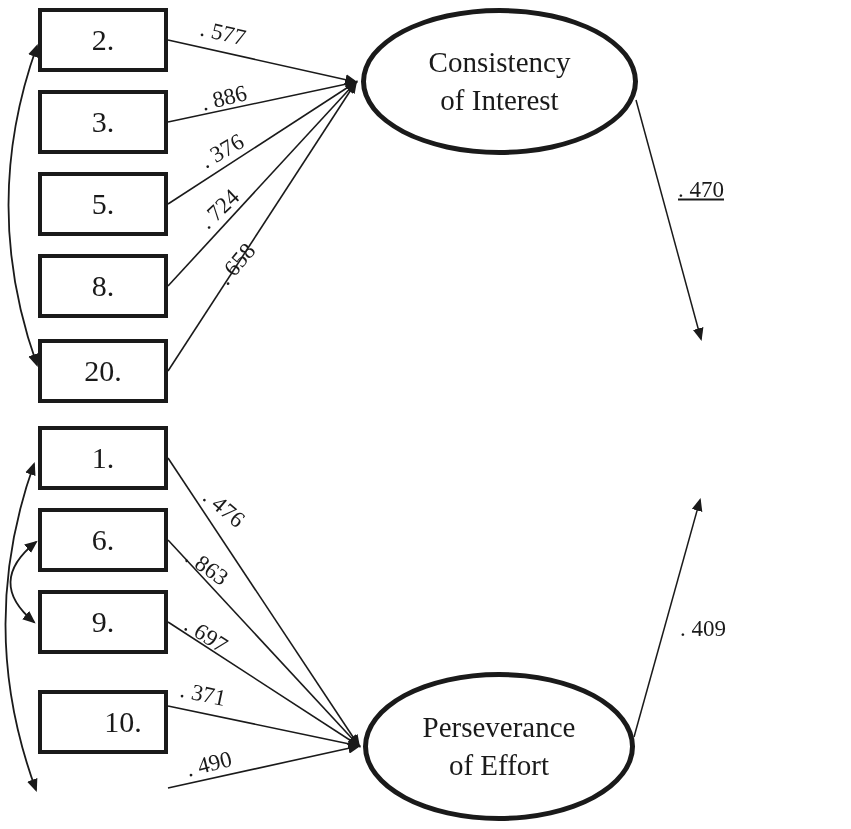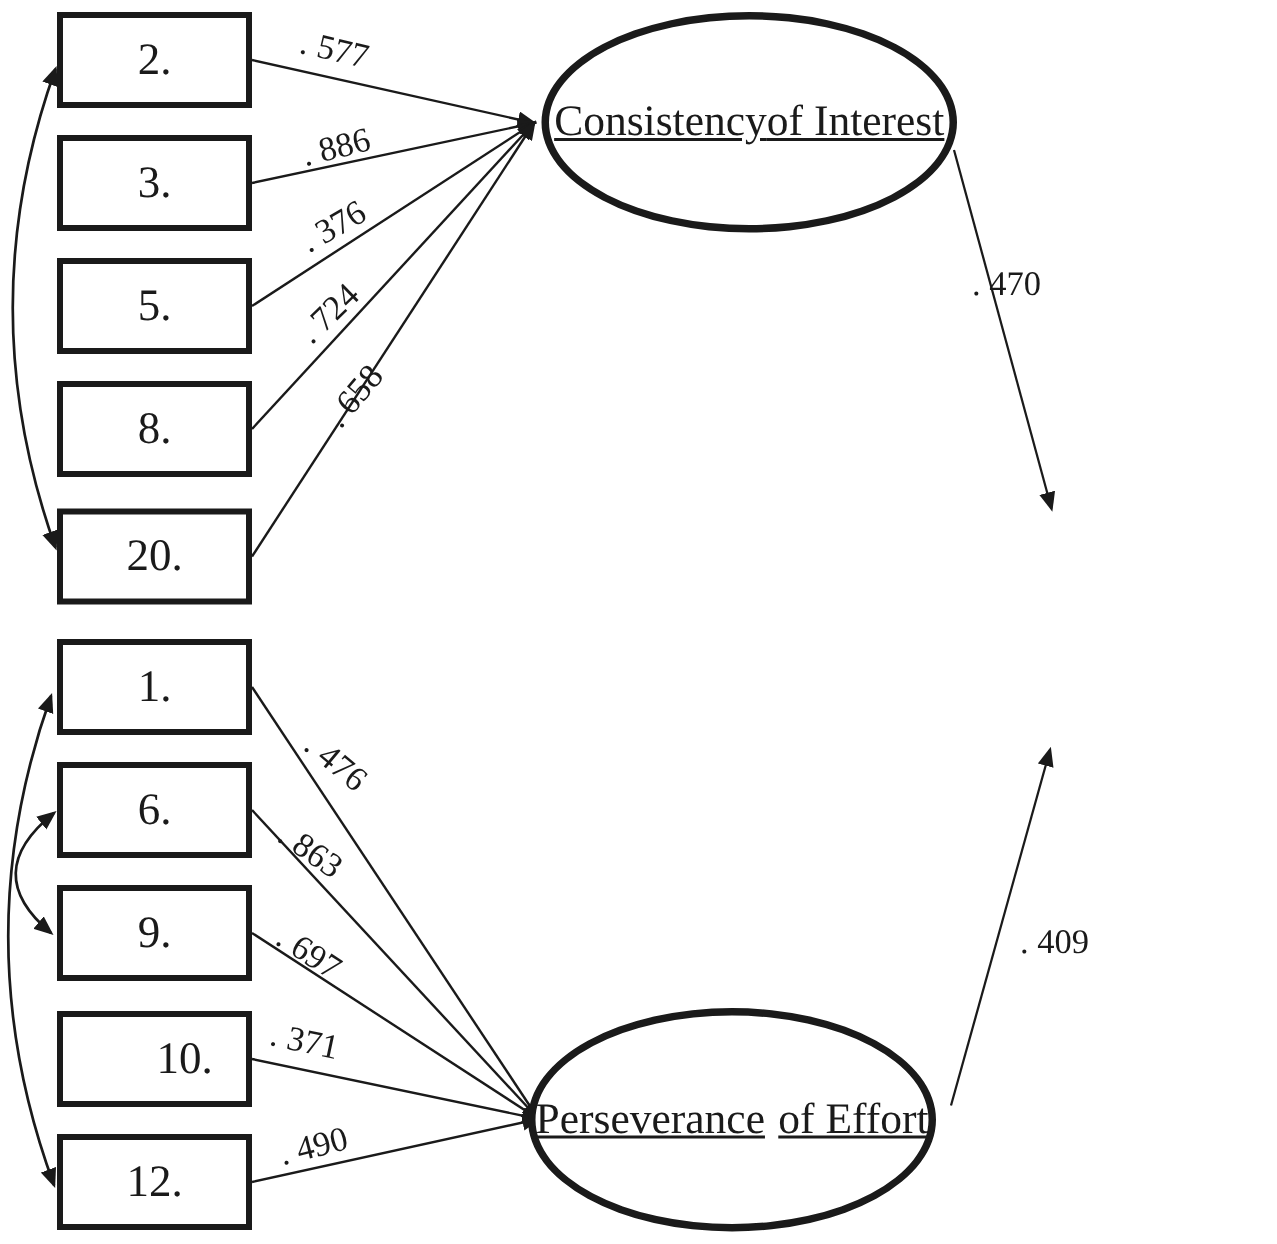--- a/index.html
+++ b/index.html
@@ -39,41 +39,40 @@
     font-size: 30px;
     line-height: 1;
   }
   .ellipse {
     position: absolute;
     box-sizing: border-box;
     border: 5px solid #1a1a1a;
     border-radius: 50%;
     background: #ffffff;
     display: flex;
-    flex-direction: row;
+    flex-direction: column;
     align-items: center;
     justify-content: center;
     z-index: 2;
     text-align: center;
-    text-decoration: underline;
   }
   .ellipse .ln {
     font-size: 29px;
     line-height: 1.3;
   }
   .coef {
     position: absolute;
     font-size: 23px;
     line-height: 1;
     white-space: nowrap;
     z-index: 3;
   }
   #coi { left: 361px; top: 8px;   width: 277px; height: 147px; }
   #grit{ left: 572px; top: 345px; width: 271px; height: 149px; }
-  #poe { left: 352px; top: 672px; width: 272px; height: 149px; justify-content: space-between; }
+  #poe { left: 363px; top: 672px; width: 272px; height: 149px; }
 </style>
 </head>
 <body>
 
 <div id="stage">
 
   <svg id="wires" width="851" height="829" viewBox="0 0 851 829">
     <defs>
       <marker id="arw" viewBox="0 0 12 10" refX="10" refY="5" markerWidth="13" markerHeight="11" markerUnits="userSpaceOnUse" orient="auto">
         <path d="M0,0 L12,5 L0,10 z" fill="#1a1a1a"></path>
@@ -129,25 +128,22 @@
 
   <div class="box" style="top:426px;">
       <span>1.</span>
     </div>
   <div class="box" style="top:508px;">
       <span>6.</span>
     </div>
   <div class="box" style="top:590px;">
       <span>9.</span>
     </div>
-  <div class="box" style="top:674px;padding-left:40px;">
+  <div class="box" style="top:690px;padding-left:40px;">
       <span>10.</span>
-    </div>
-  <div class="box" style="top:756px;">
-      <span>12.</span>
     </div>
 
   <div id="coi" class="ellipse">
     <div class="ln">Consistency</div>
     <div class="ln">of Interest</div>
   </div>
   <div id="poe" class="ellipse">
     <div class="ln">Perseverance</div>
     <div class="ln">of Effort</div>
   </div>
@@ -157,16 +153,16 @@
   <div class="coef" style="left:222px; top:151px; transform:translate(-50%,-50%) rotate(-30deg);">. 376</div>
   <div class="coef" style="left:219px; top:209px; transform:translate(-50%,-50%) rotate(-44deg);">. 724</div>
   <div class="coef" style="left:236px; top:264px; transform:translate(-50%,-50%) rotate(-50deg);">. 658</div>
 
   <div class="coef" style="left:224px; top:508px; transform:translate(-50%,-50%) rotate(40deg);">. 476</div>
   <div class="coef" style="left:207px; top:567px; transform:translate(-50%,-50%) rotate(35deg);">. 863</div>
   <div class="coef" style="left:206px; top:635px; transform:translate(-50%,-50%) rotate(33deg);">. 697</div>
   <div class="coef" style="left:203px; top:694px; transform:translate(-50%,-50%) rotate(12deg);">. 371</div>
   <div class="coef" style="left:209px; top:764px; transform:translate(-50%,-50%) rotate(-14deg);">. 490</div>
 
-  <div class="coef" style="left:671px; top:189px; transform:translate(-50%,-50%);">. 470</div>
+  <div class="coef" style="left:701px; top:189px; transform:translate(-50%,-50%);text-decoration:underline;">. 470</div>
   <div class="coef" style="left:703px; top:628px; transform:translate(-50%,-50%);">. 409</div>
 
 </div>
 
 </body></html>

